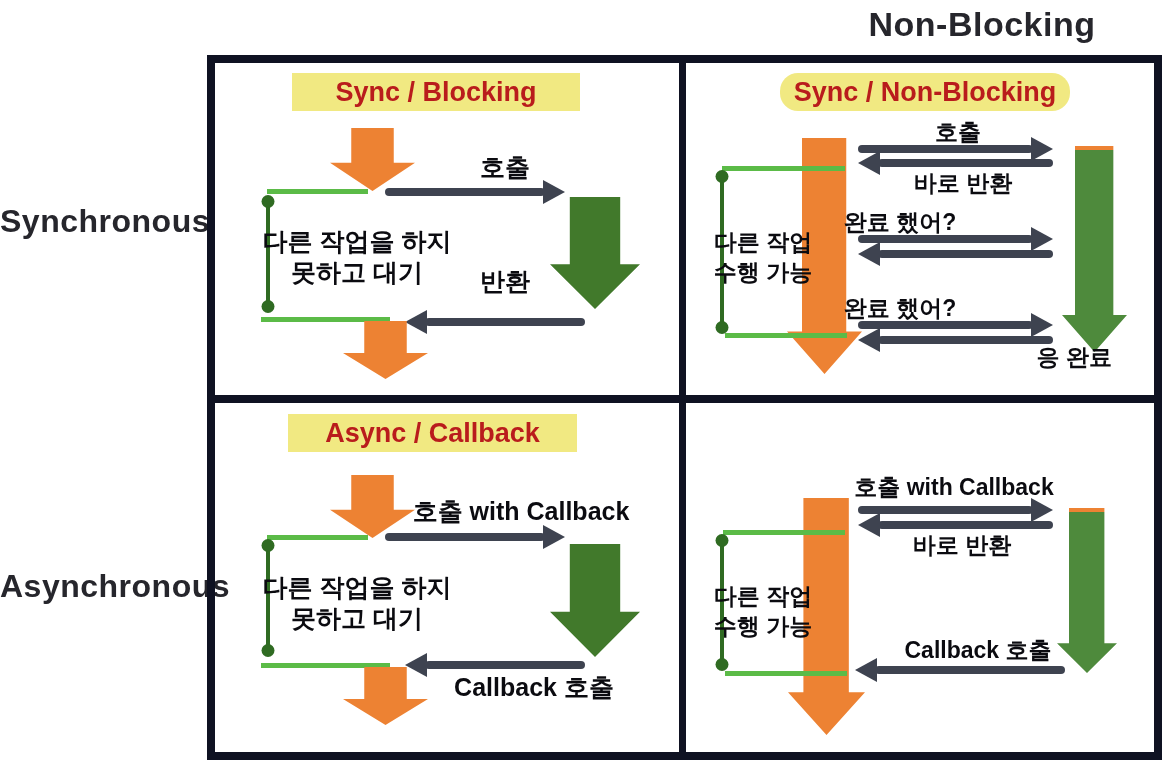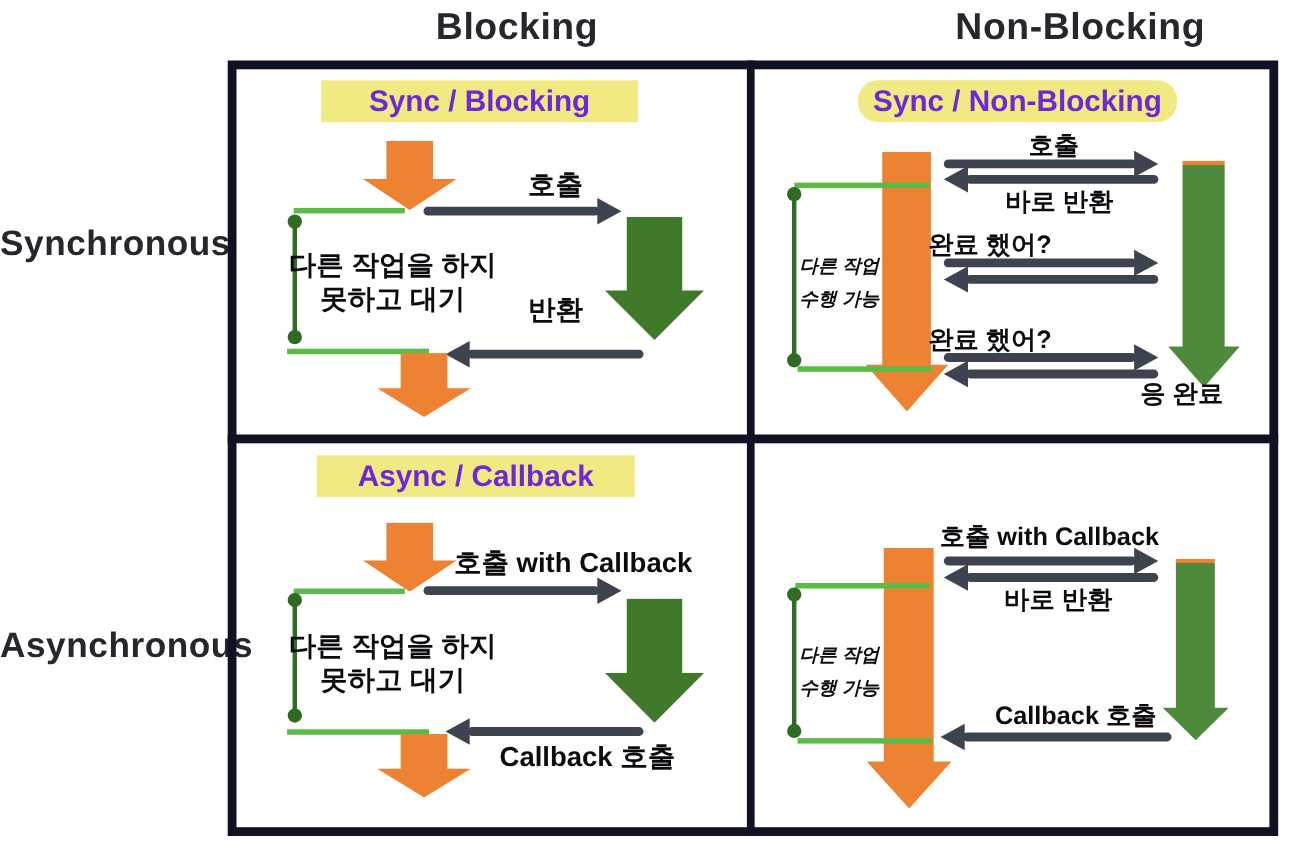--- a/index.html
+++ b/index.html
@@ -9,21 +9,21 @@
   
   .col-header,.row-header{position:absolute;text-align:center;font-weight:bold;
     font-size:34px;color:#26262c;letter-spacing:0.5px;}
   .row-header{font-size:32px;}
 
   
   .frame{position:absolute;box-sizing:border-box;border:8px solid #0f1222;background:transparent;}
   .divider{position:absolute;background:#0f1222;}
 
   
-  .qtitle{position:absolute;background:#f1e982;color:#6d28d9;font-weight:bold;
+  .qtitle{position:absolute;background:#f1e982;color:#b91c1c;font-weight:bold;
     font-size:27px;text-align:center;line-height:38px;}
 
   
   .blockarrow{position:absolute;}
   .ad-sm{clip-path:polygon(25% 0,75% 0,75% 55%,100% 55%,50% 100%,0 55%,25% 55%);background:#ed8233;}
   .ad-green{clip-path:polygon(22% 0,78% 0,78% 60%,100% 60%,50% 100%,0 60%,22% 60%);background:#41792b;}
   .ad-bar{clip-path:polygon(20% 0,79% 0,79% 82%,100% 82%,50% 100%,0 82%,20% 82%);}
   .bar-orange{background:#ed8233;}
   .bar-green{background:linear-gradient(#ed8233 0 4px,#4e8a3c 4px);}
 
@@ -42,28 +42,27 @@
   .bracket::before,.bracket::after{content:"";position:absolute;left:50%;transform:translateX(-50%);
     width:13px;height:13px;border-radius:50%;background:#2f6b22;}
   .bracket::before{top:-6px;}
   .bracket::after{bottom:-6px;}
 
   
   .lbl{position:absolute;font-weight:bold;color:#0b0b10;text-align:center;font-size:25px;white-space:nowrap;}
   .lbl-sm{font-size:23px;}
   .stack{position:absolute;font-weight:bold;color:#0b0b10;text-align:center;font-size:25px;line-height:31px;}
   .stack span{display:block;}
-  .stack-sm{font-size:17px;line-height:30px;font-style:italic;}
+  .stack-sm{font-size:23px;line-height:30px;}
 </style>
 </head>
 <body>
 
 <div class="diagram">
 
-  <div class="col-header" style="left:320px;top:5px;width:300px;">Blocking</div>
   <div class="col-header" style="left:832px;top:5px;width:300px;">Non-Blocking</div>
   <div class="row-header" style="left:0px;top:203px;width:207px;">Synchronous</div>
   <div class="row-header" style="left:0px;top:568px;width:207px;">Asynchronous</div>
 
   <div class="frame" style="left:207px;top:55px;width:955px;height:705px;"></div>
   <div class="divider" style="left:679px;top:55px;width:7px;height:705px;"></div>
   <div class="divider" style="left:207px;top:395px;width:955px;height:8px;"></div>
 
   <div class="qtitle" style="left:292px;top:73px;width:288px;height:38px;">Sync / Blocking</div>
 

